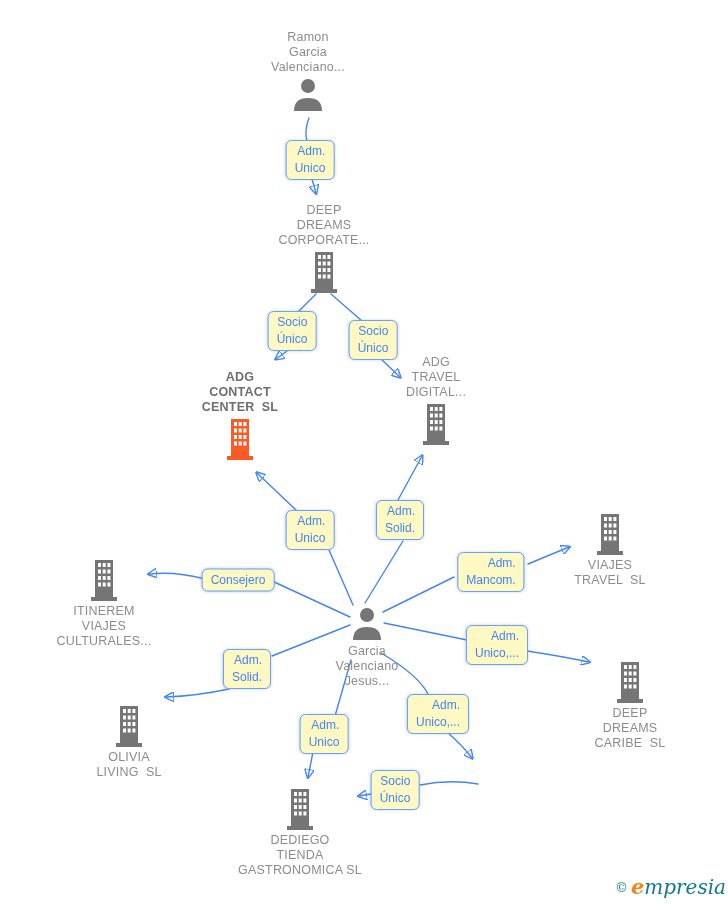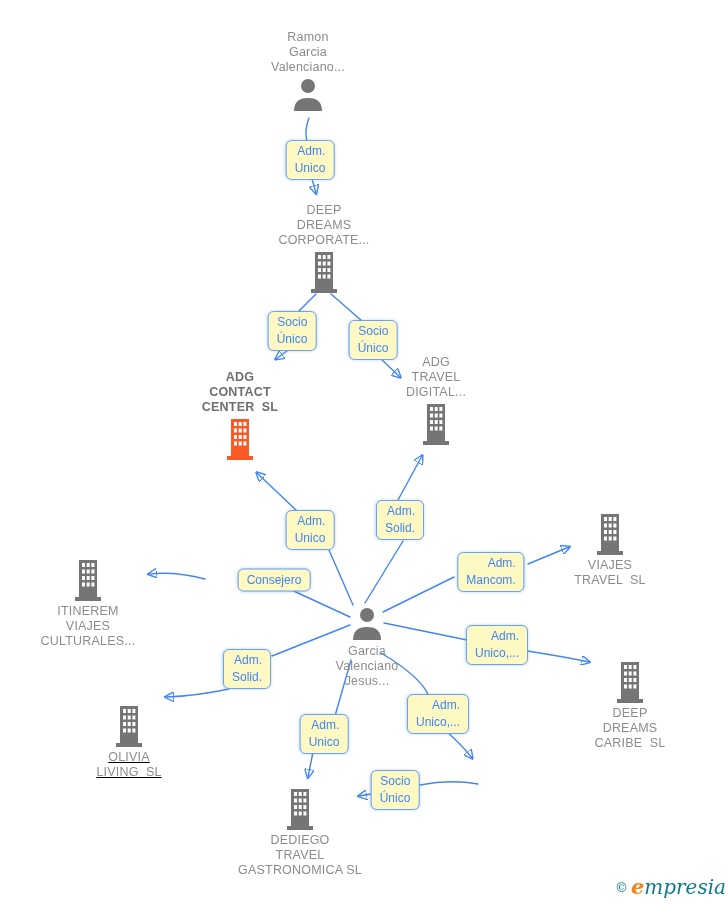--- a/index.html
+++ b/index.html
@@ -131,21 +131,21 @@
   </div>
 
   <div class="node" style="left:610px;top:510px;">
     <svg class="node-icon" width="34" height="42">
         <use href="#sym-building" fill="#757575"></use>
       </svg>
     <div class="node-label">VIAJES
 TRAVEL  SL</div>
   </div>
 
-  <div class="node" style="left:88px;top:556px;">
+  <div class="node" style="left:104px;top:556px;">
     <svg class="node-icon" width="34" height="42">
         <use href="#sym-building" fill="#757575"></use>
       </svg>
     <div class="node-label">ITINEREM
 VIAJES
 CULTURALES...</div>
   </div>
 
   <div class="node" style="left:367px;top:604px;">
     <svg class="node-icon" width="36" height="34">
@@ -158,51 +158,51 @@
 
   <div class="node" style="left:630px;top:658px;">
     <svg class="node-icon" width="34" height="42">
         <use href="#sym-building" fill="#757575"></use>
       </svg>
     <div class="node-label">DEEP
 DREAMS
 CARIBE  SL</div>
   </div>
 
-  <div class="node" style="left:129px;top:702px;text-decoration:underline;">
+  <div class="node" style="left:129px;top:702px;">
     <svg class="node-icon" width="34" height="42">
         <use href="#sym-building" fill="#757575"></use>
       </svg>
     <div class="node-label">OLIVIA
 LIVING  SL</div>
   </div>
 
   <div class="node" style="left:300px;top:785px;">
     <svg class="node-icon" width="34" height="42">
         <use href="#sym-building" fill="#757575"></use>
       </svg>
     <div class="node-label">DEDIEGO
-TRAVEL
+TIENDA
 GASTRONOMICA SL</div>
   </div>
 
 
   <div class="edge-label" style="left:310px;top:160px;">Adm.
 Unico</div>
   <div class="edge-label" style="left:292px;top:331px;">Socio
 Único</div>
   <div class="edge-label" style="left:373px;top:340px;">Socio
 Único</div>
   <div class="edge-label" style="left:310px;top:530px;">Adm.
 Unico</div>
   <div class="edge-label" style="left:400px;top:520px;">Adm.
 Solid.</div>
   <div class="edge-label" style="left:491px;top:572px;">Adm.
 Mancom.</div>
-  <div class="edge-label" style="left:238px;top:580px;margin-left:36px;">Consejero</div>
+  <div class="edge-label" style="left:238px;top:580px;">Consejero</div>
   <div class="edge-label" style="left:497px;top:645px;">Adm.
 Unico,...</div>
   <div class="edge-label" style="left:247px;top:669px;">Adm.
 Solid.</div>
   <div class="edge-label" style="left:324px;top:734px;">Adm.
 Unico</div>
   <div class="edge-label" style="left:438px;top:714px;">Adm.
 Unico,...</div>
   <div class="edge-label" style="left:395px;top:790px;">Socio
 Único</div>

